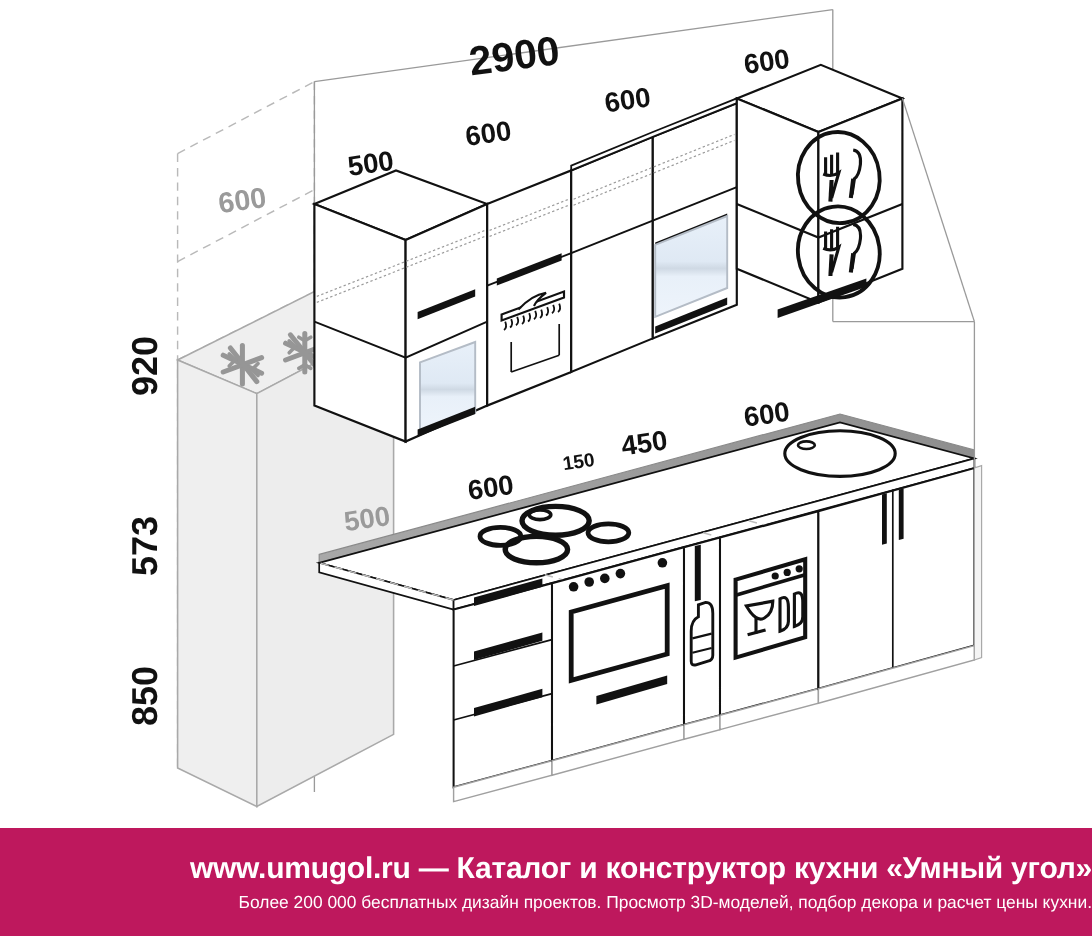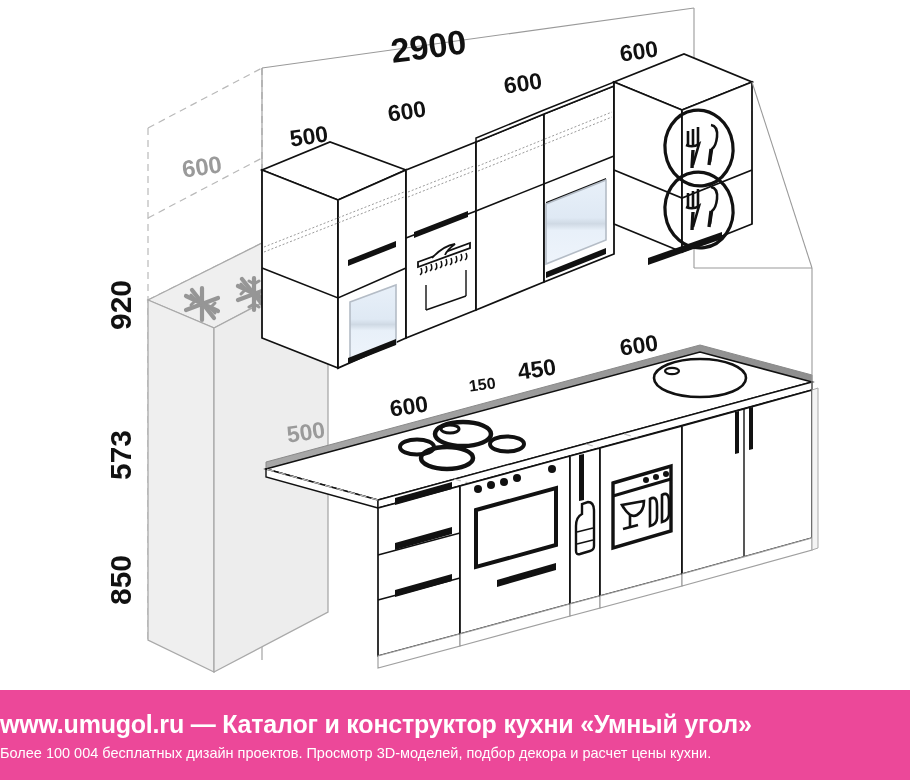--- a/index.html
+++ b/index.html
@@ -7,23 +7,23 @@
     width:910px;height:780px;
     background:#ffffff;
     font-family:"Liberation Sans", sans-serif;
     overflow:hidden;
   }
   #app{position:relative;width:910px;height:780px;}
   #drawing{position:absolute;left:0;top:0;width:910px;height:780px;}
 
   .banner{
     position:absolute;left:0;bottom:0;width:910px;height:90px;
-    background:#ec4899;
+    background:#be185d;
     display:flex;flex-direction:column;
-    align-items:flex-start;justify-content:center;
+    align-items:flex-end;justify-content:center;
     box-sizing:border-box;
   }
   .banner-title{
     font-family:"Liberation Sans", sans-serif;
     font-weight:bold;
     font-size:25px;
     color:#ffffff;
     letter-spacing:-0.2px;
     white-space:nowrap;
     margin:0 0 6px 0;
@@ -346,16 +346,16 @@
 
     <text class="dim-gray" x="307" y="440" font-size="23" text-anchor="middle" transform="rotate(-8 307 440)">500</text>
     <text class="dim" x="410" y="414" font-size="23" text-anchor="middle" transform="rotate(-8 410 414)">600</text>
     <text class="dim" x="483" y="390" font-size="16" text-anchor="middle" transform="rotate(-8 483 390)">150</text>
     <text class="dim" x="538" y="377" font-size="23" text-anchor="middle" transform="rotate(-8 538 377)">450</text>
     <text class="dim" x="640" y="353" font-size="23" text-anchor="middle" transform="rotate(-8 640 353)">600</text>
   </svg>
 
   <div class="banner">
     <div class="banner-title">www.umugol.ru — Каталог и конструктор кухни «Умный угол»</div>
-    <div class="banner-sub">Более 100 004 бесплатных дизайн проектов. Просмотр 3D-моделей, подбор декора и расчет цены кухни.</div>
+    <div class="banner-sub">Более 200 000 бесплатных дизайн проектов. Просмотр 3D-моделей, подбор декора и расчет цены кухни.</div>
   </div>
 
 </div>
 
 </body></html>

